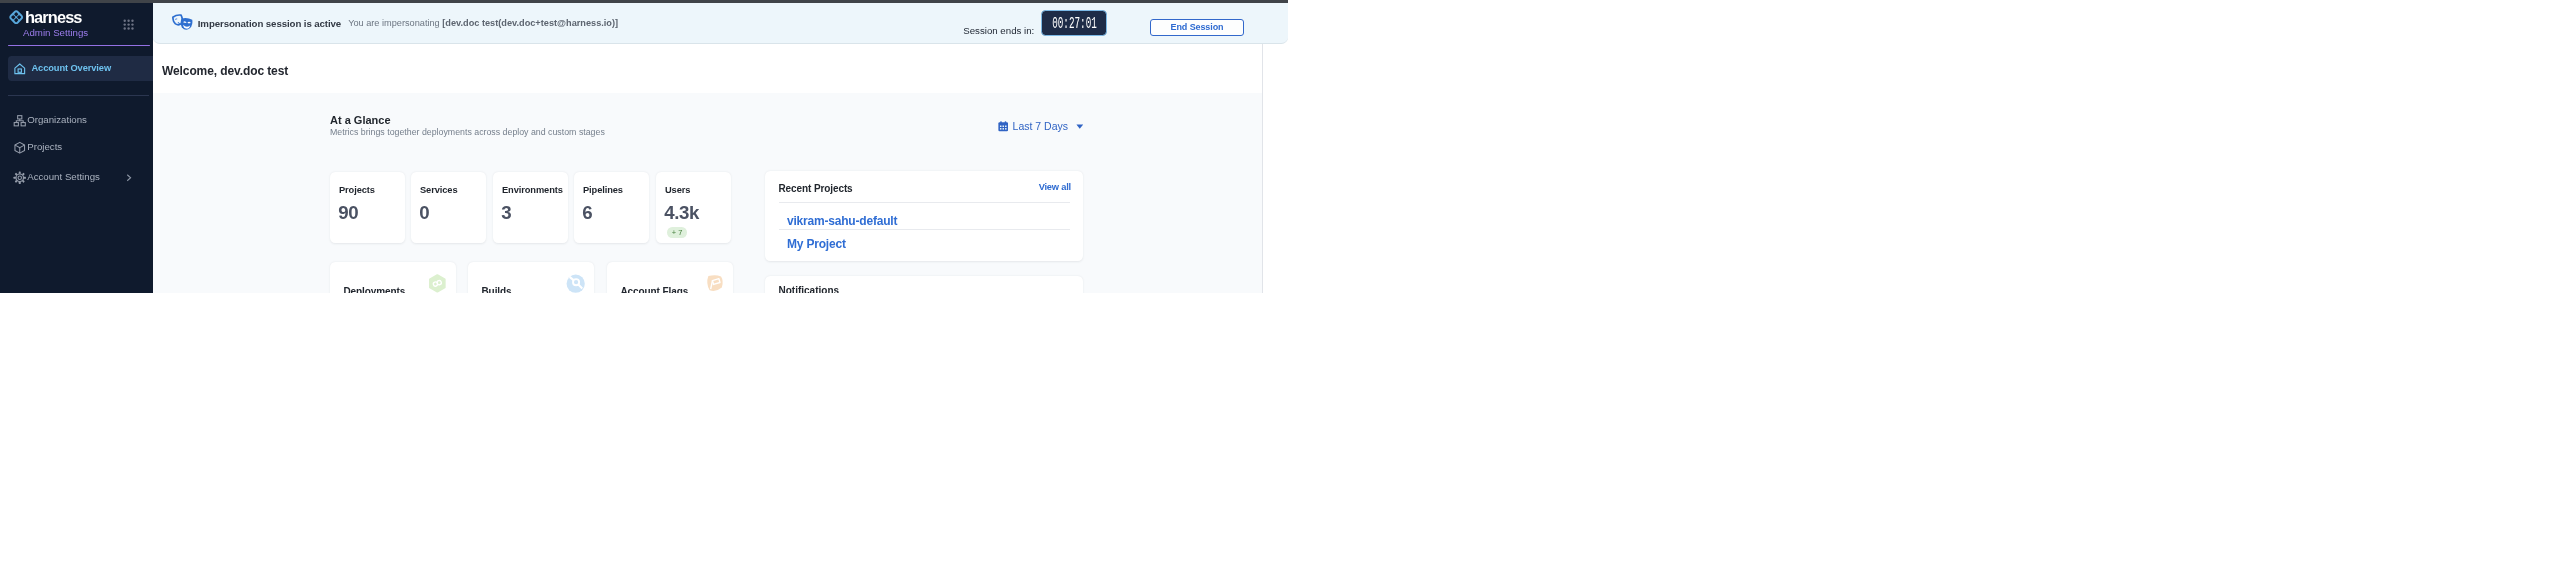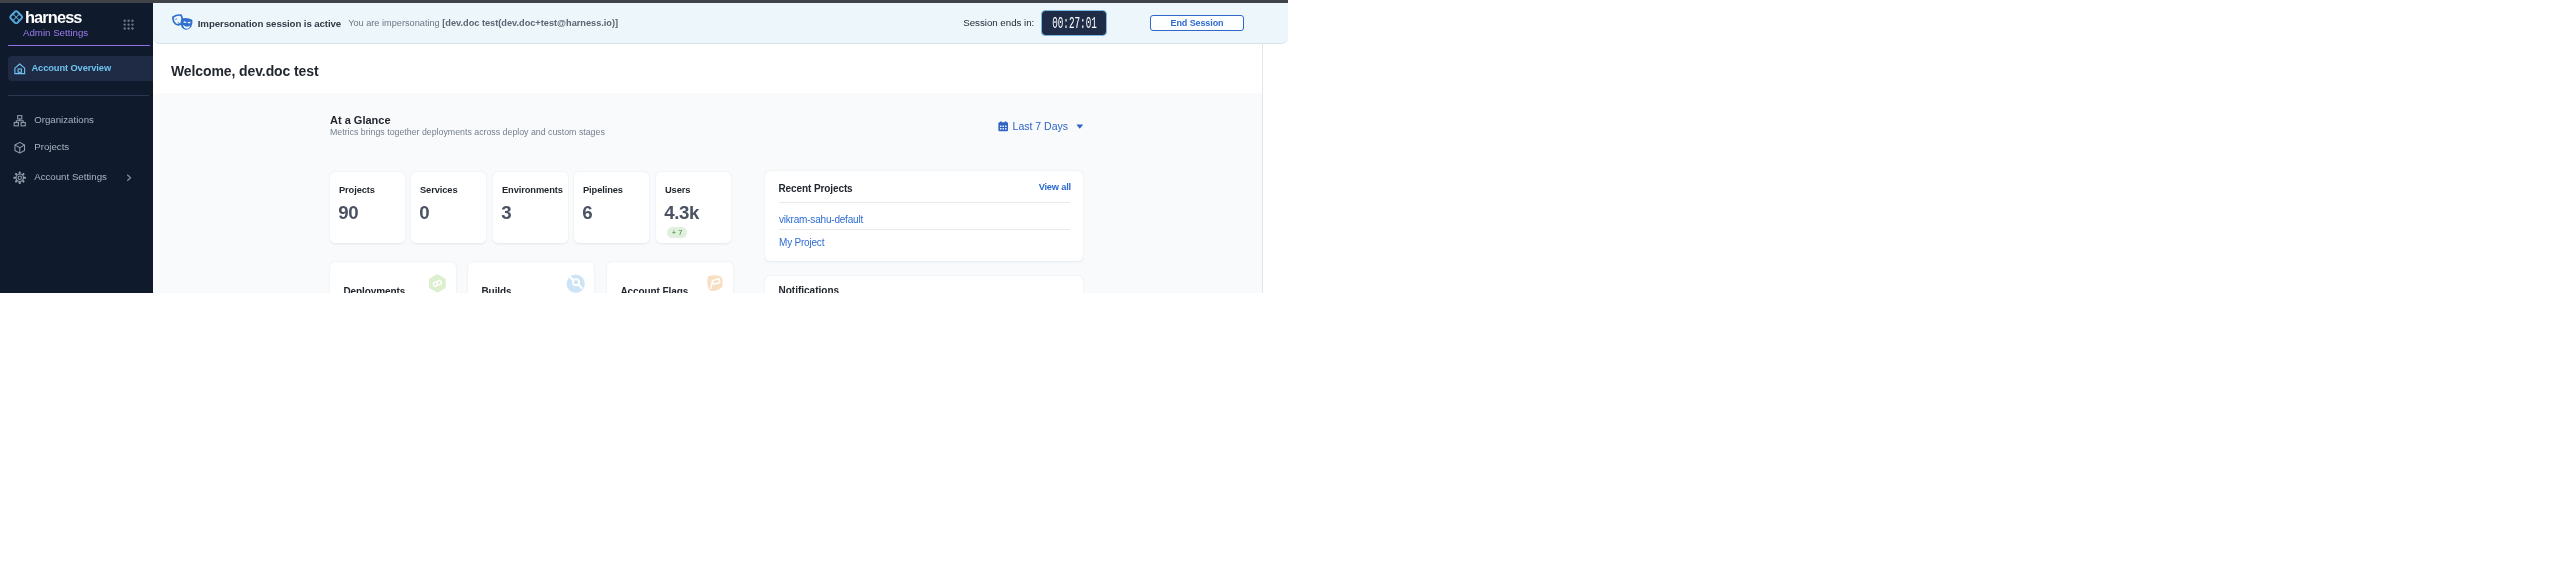--- a/index.html
+++ b/index.html
@@ -14,33 +14,33 @@
 .brand{position:absolute;left:25px;top:4.5px;font-size:16.4px;font-weight:700;color:#fff;letter-spacing:-0.9px}
 .dots{position:absolute;left:123px;top:16px}
 .admin{position:absolute;left:23px;top:24px;font-size:9.7px;color:#9d7ded}
 .pline{position:absolute;left:7.5px;top:42px;width:142px;height:1.1px;background:#9471e4;border-radius:0.7px}
 .navact{position:absolute;left:7.5px;top:53px;width:152px;height:25px;background:#1f2b44;border-radius:3.7px}
 .navact svg{position:absolute;left:5.2px;top:6px}
 .navact span{position:absolute;left:24px;top:7px;font-size:9.3px;font-weight:700;color:#6ec2ef;letter-spacing:-0.1px}
 .sdiv{position:absolute;left:7.5px;top:92px;width:141px;height:0.7px;background:#2b3650}
 .nit{position:absolute;left:12.7px;color:#aab2bf;font-size:9.7px}
 .nit svg{vertical-align:middle}
-.nit .t{margin-left:8px}
+.nit .t{margin-left:1px}
 
 .banner{position:absolute;left:0;top:0;right:0;height:41px;background:#edf6fb;border-radius:0 0 6.7px 6.7px;border-bottom:0.7px solid #d9e4ea;display:flex;align-items:center}
 .bmask{margin-left:19px}
 .btitle{margin-left:3.4px;font-size:9.7px;font-weight:700;color:#333a45;letter-spacing:-0.1px}
 .bimp{margin-left:7px;font-size:9.2px;color:#6d7682}
 .bimp b{color:#5d6570}
-.bright{margin-left:auto;display:flex;align-items:center}
+.bright{margin-left:auto;display:flex;align-items:flex-end}
 .sess{font-size:9.7px;color:#1d2430}
 .timer{margin-left:6.7px;width:66px;height:25.4px;background:#1e2c48;border:1.5px solid #7cb9e6;border-radius:4.5px;display:flex;align-items:center;justify-content:center}
 .endb{margin-left:43px;margin-right:44px;width:94px;height:16.4px;background:#fdfefe;border:1.1px solid #3268cb;border-radius:3px;color:#2e6bd1;font-weight:700;font-size:9px;display:flex;align-items:center;justify-content:center;letter-spacing:-0.1px}
 
-.welcome{position:absolute;left:0;top:41px;right:26px;height:49px;background:#fff;display:flex;align-items:center;padding-left:18px;font-size:14px;font-weight:700;color:#23272f;letter-spacing:-0.1px}.welcome span{position:relative;top:2.2px}
+.welcome{position:absolute;left:0;top:41px;right:26px;height:49px;background:#fff;display:flex;align-items:center;padding-left:9px;font-size:12px;font-weight:700;color:#23272f;letter-spacing:-0.1px}.welcome span{position:relative;top:2.2px}
 
 .gray{position:absolute;left:0;top:90px;right:26px;bottom:0;background:#f8fafc}
 .gutter{position:absolute;top:41px;right:0;bottom:0;width:26px;background:#fff;border-left:0.7px solid #e1e4e9}
 .glance{position:absolute;left:177px;top:20.6px;width:753px}
 .gt{font-size:11px;font-weight:700;color:#22272e}
 .gs{margin-top:1.5px;font-size:8.8px;color:#747e8b}
 .last7{position:absolute;right:0;top:6.7px;display:flex;align-items:center;color:#3063c4;font-size:10.5px}
 .last7 .cal{margin-right:4.5px}
 .last7 .car{margin-left:7.5px}
 
@@ -49,21 +49,21 @@
 .mc-t{position:absolute;left:9px;top:12.7px;font-size:9.3px;font-weight:700;color:#1e232b;letter-spacing:-0.1px}
 .mc-n{position:absolute;left:8.2px;top:30px;font-size:18.7px;font-weight:700;color:#4b5263;letter-spacing:-0.4px}
 .pill{position:absolute;left:11.2px;top:55px;width:20px;height:10.5px;background:#dff0dc;border-radius:5.2px;color:#47813f;font-size:7.5px;display:flex;align-items:center;justify-content:center}
 .bc{width:126px;height:82px}
 .bc-t{position:absolute;left:13.5px;top:24px;font-size:10px;font-weight:700;color:#21262e;letter-spacing:-0.1px}
 .bc-i{position:absolute;right:9px;top:12px}
 .rp-h{position:absolute;left:13.5px;top:9.7px;right:12px;height:21px}
 .rp-t{font-size:10px;font-weight:700;color:#22272e;letter-spacing:-0.1px}
 .viewall{position:absolute;right:0;top:1.5px;font-size:9.3px;font-weight:700;color:#2e6bd1;letter-spacing:-0.2px}
 .rp-d{position:absolute;left:13.5px;right:13.5px;height:0.7px;background:#e8eaee}
-.rp-l{position:absolute;left:14px;font-size:10px;font-weight:400;color:#2f6dd4;letter-spacing:-0.2px}
+.rp-l{position:absolute;left:22px;font-size:12px;font-weight:700;color:#2f6dd4;letter-spacing:-0.2px}
 .notif-t{position:absolute;left:13.5px;top:9.3px;font-size:10px;font-weight:700;color:#22272e}
 </style>
 </head>
 <body>
 <div class="strip"></div>
 <div class="app">
 <aside>
   <svg class="logo" width="16.4" height="16.4" viewBox="0 0 22 22">
     <g transform="rotate(45 11 11)">
       <rect x="3.3" y="3.3" width="15.4" height="15.4" rx="4.6" fill="#58a7db"></rect>

